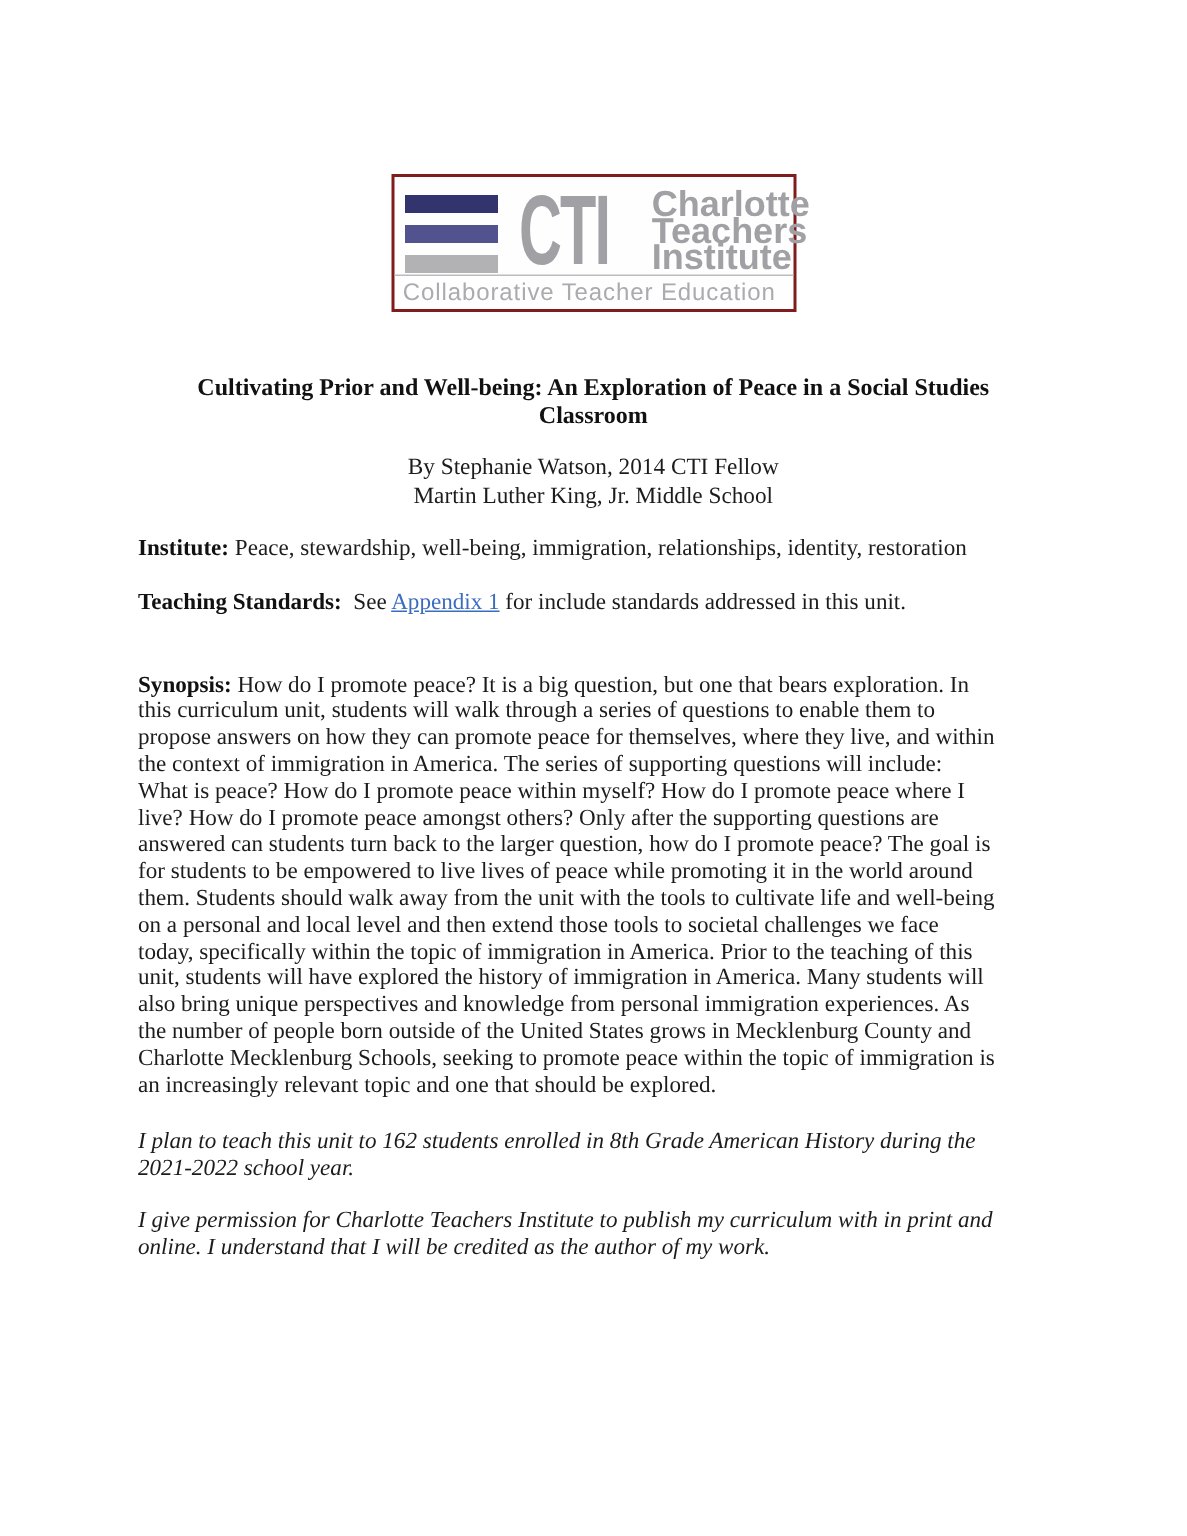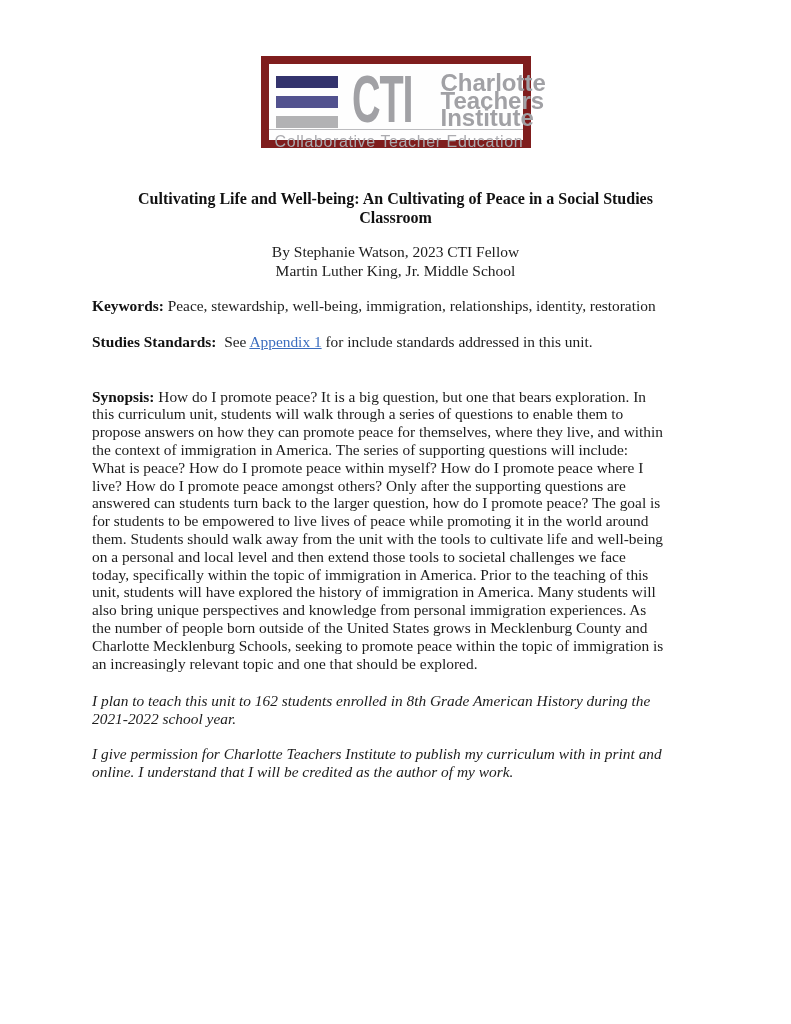--- a/index.html
+++ b/index.html
@@ -13,22 +13,22 @@
     position: relative;
     width: 791px; height: 1024px;
     background: #ffffff;
     overflow: hidden;
   }
 
   
   .logo {
     box-sizing: border-box;
     width: 270px; height: 92px;
-    margin: 56px auto 0 auto;
-    border: 8px solid #7f1d1d;
+    margin: 116px auto 0 auto;
+    border: 2px solid #7f1d1d;
     background: #fefefe;
   }
   .logo-main {
     display: flex;
     align-items: flex-start;
     height: 52px;
     padding: 11px 6px 0 7px;
   }
   .logo-bars {
     display: flex;
@@ -114,30 +114,30 @@
         </div>
       <span class="logo-acronym">CTI</span>
       <span class="logo-org">Charlotte
 Teachers
 Institute</span>
     </div>
     <div class="logo-divider"></div>
     <div class="logo-tagline">Collaborative Teacher Education</div>
   </div>
 
-  <p class="center-block unit-title">Cultivating Life and Well-being: An Cultivating of Peace in a Social Studies
+  <p class="center-block unit-title">Cultivating Prior and Well-being: An Exploration of Peace in a Social Studies
 Classroom</p>
 
-  <p class="center-block byline">By Stephanie Watson, 2023 CTI Fellow
+  <p class="center-block byline">By Stephanie Watson, 2014 CTI Fellow
 Martin Luther King, Jr. Middle School</p>
 
 
-  <p class="para keywords"><strong>Keywords:</strong><span> Peace, stewardship, well-being, immigration, relationships, identity, restoration</span></p>
+  <p class="para keywords"><strong>Institute:</strong><span> Peace, stewardship, well-being, immigration, relationships, identity, restoration</span></p>
 
-  <p class="para standards"><strong>Studies Standards:</strong><span>  See </span><a class="doc-link" style="color: rgb(59, 109, 191);">Appendix 1</a><span> for include standards addressed in this unit.</span></p>
+  <p class="para standards"><strong>Teaching Standards:</strong><span>  See </span><a class="doc-link" style="color: rgb(59, 109, 191);">Appendix 1</a><span> for include standards addressed in this unit.</span></p>
 
   <p class="para synopsis"><strong>Synopsis:</strong><span> How do I promote peace? It is a big question, but one that bears exploration. In
 this curriculum unit, students will walk through a series of questions to enable them to
 propose answers on how they can promote peace for themselves, where they live, and within
 the context of immigration in America. The series of supporting questions will include:
 What is peace? How do I promote peace within myself? How do I promote peace where I
 live? How do I promote peace amongst others? Only after the supporting questions are
 answered can students turn back to the larger question, how do I promote peace? The goal is
 for students to be empowered to live lives of peace while promoting it in the world around
 them. Students should walk away from the unit with the tools to cultivate life and well-being

